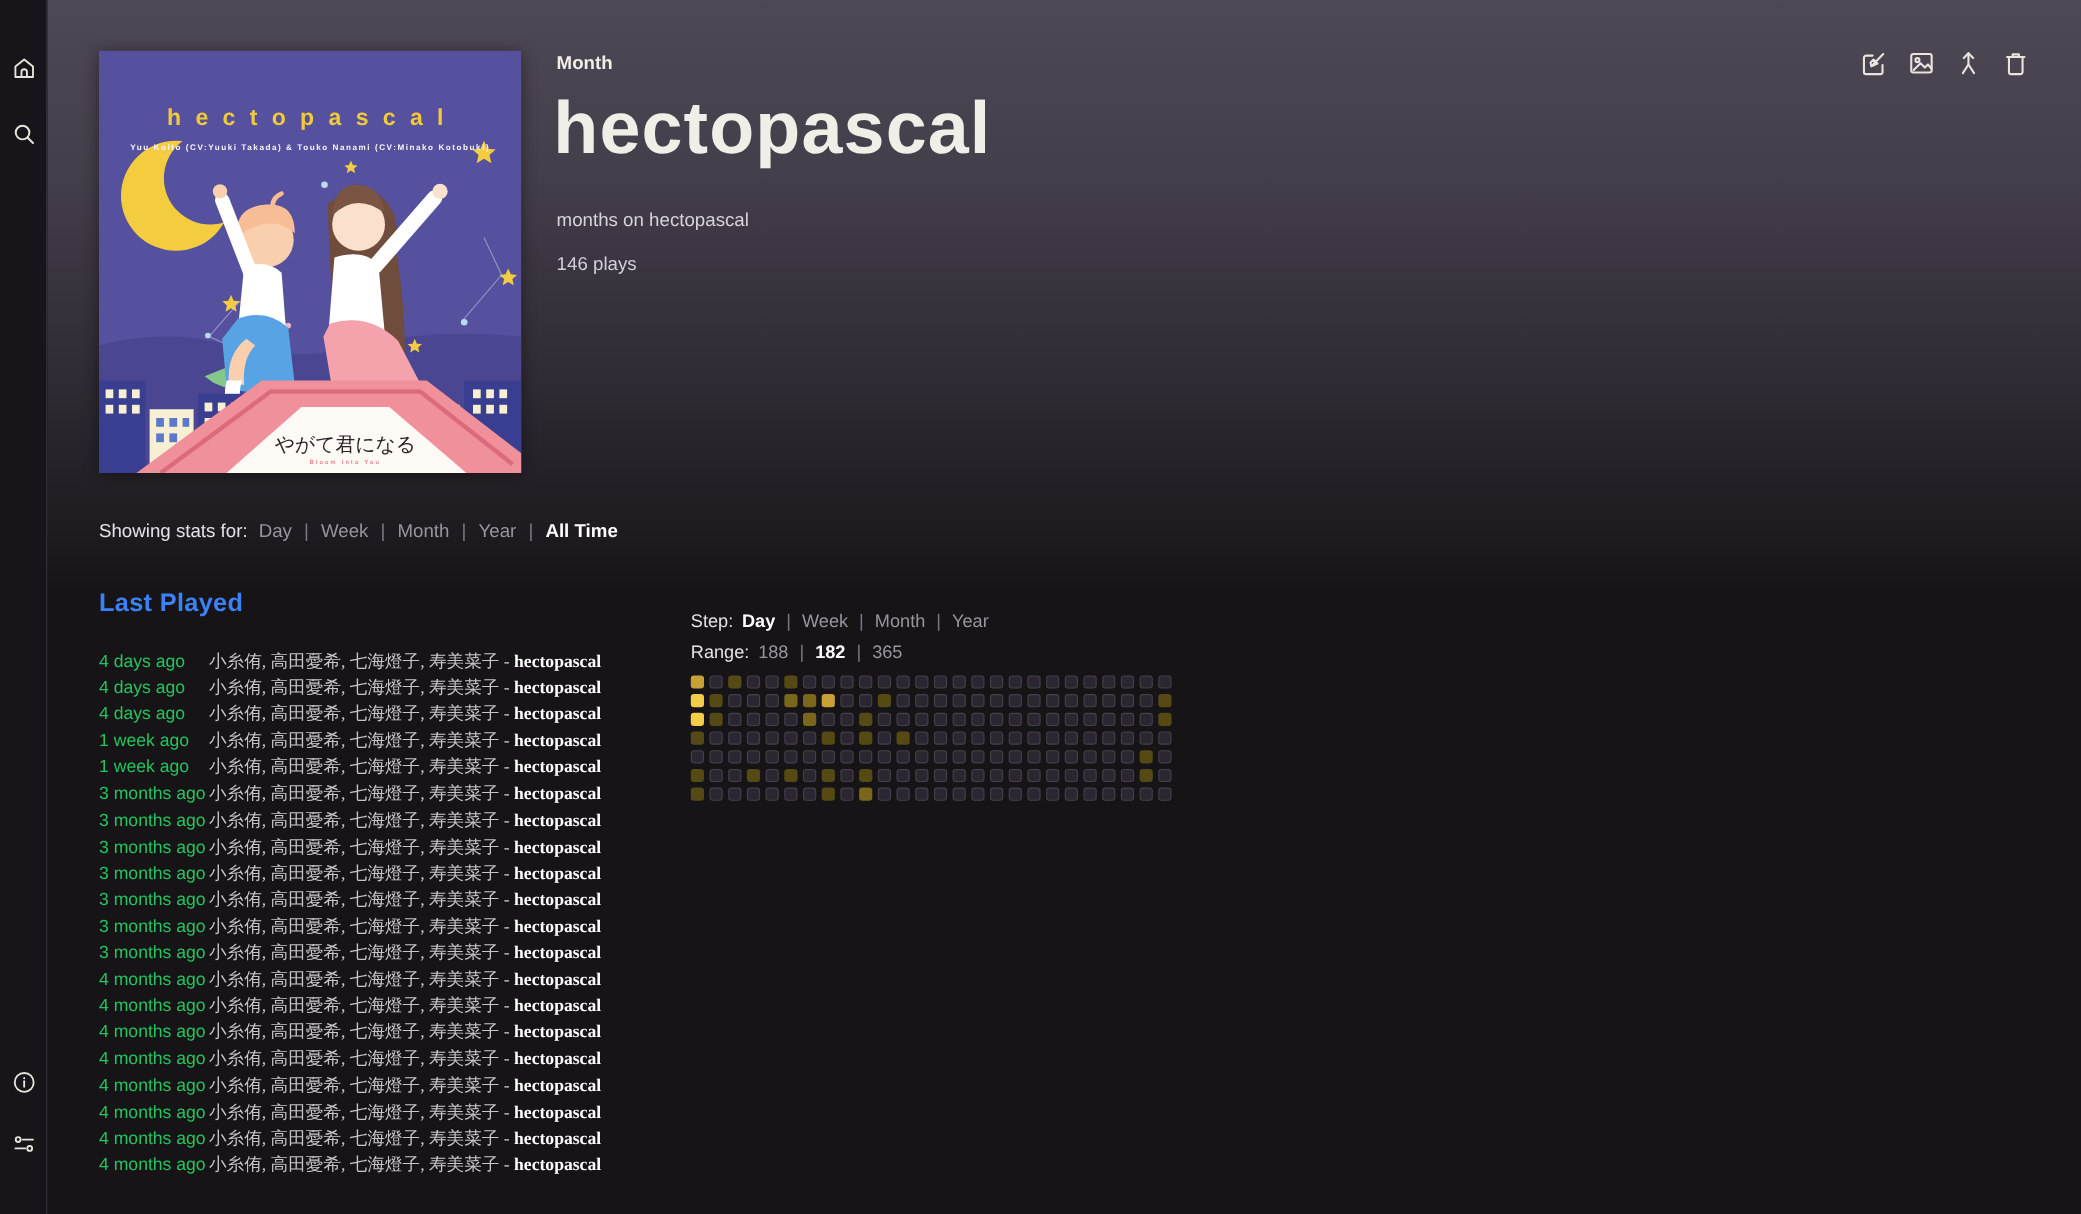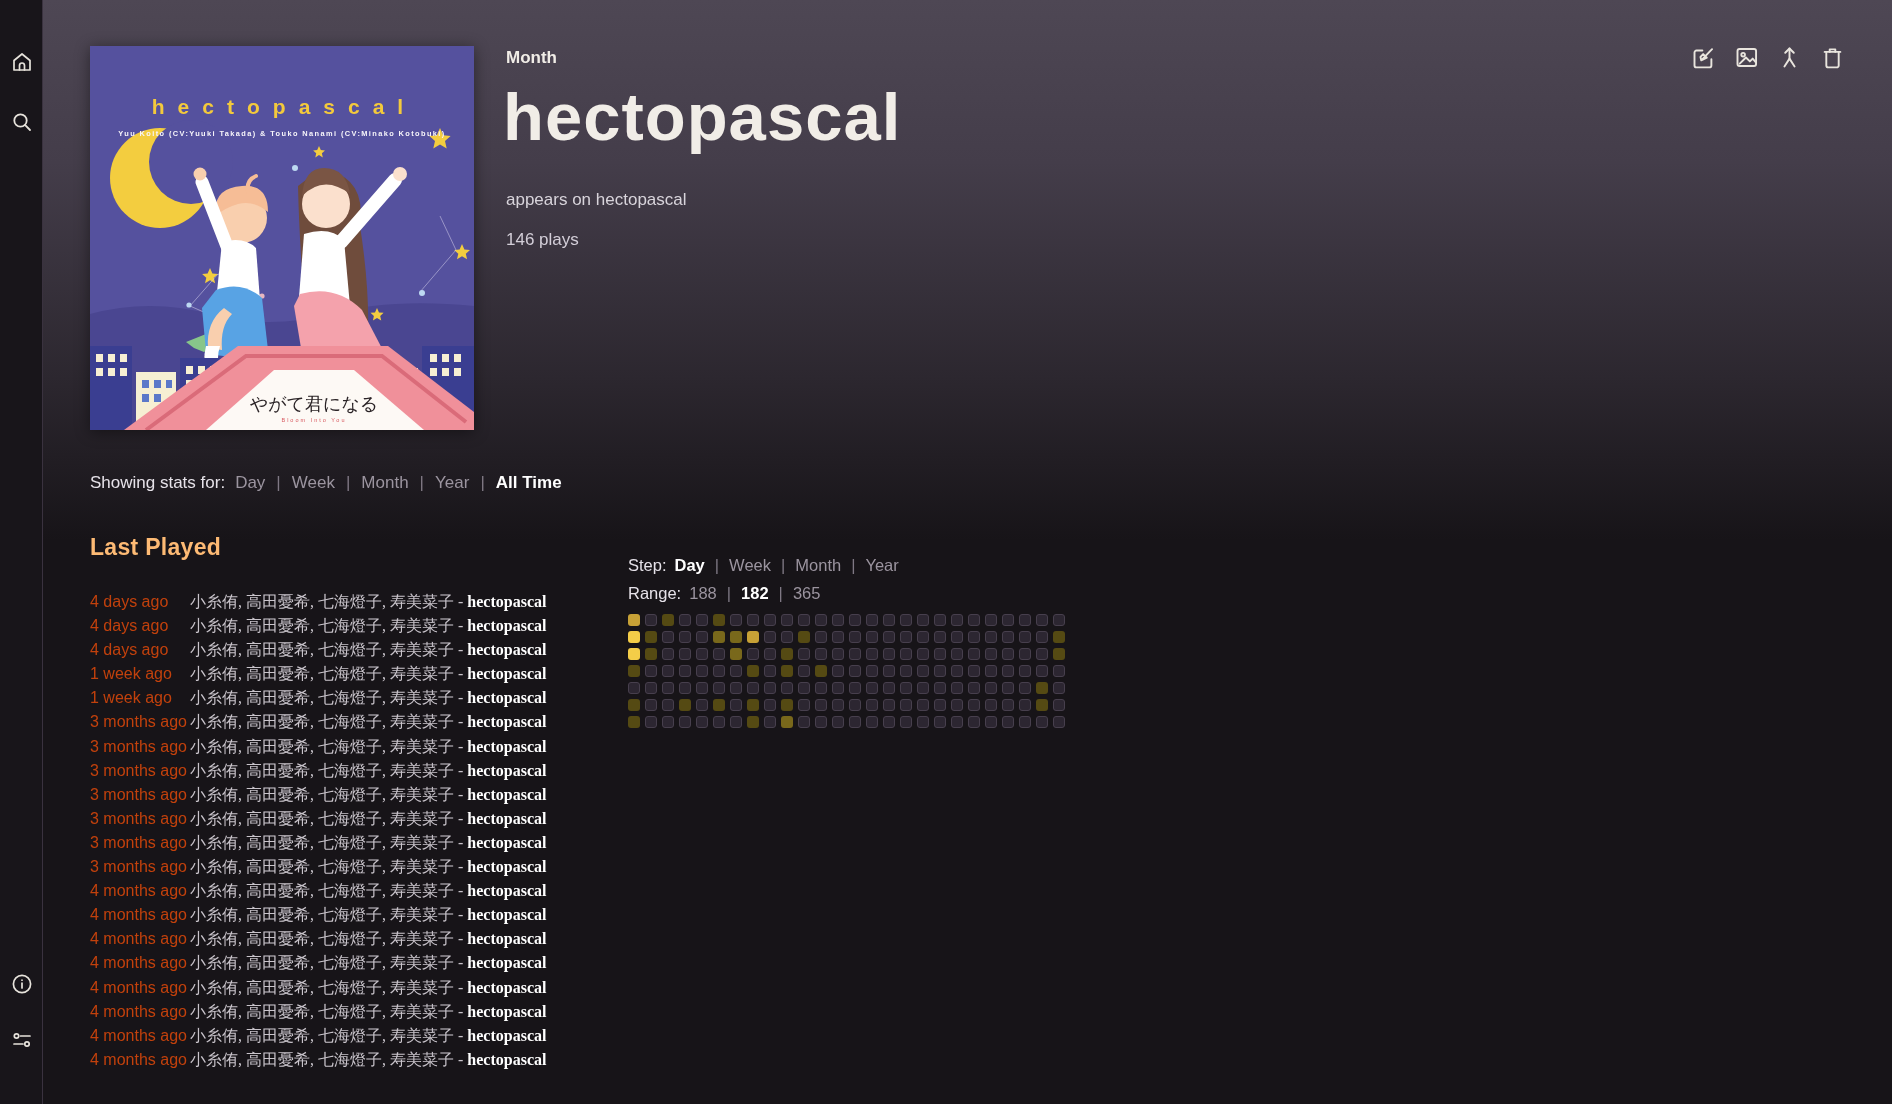--- a/index.html
+++ b/index.html
@@ -33,25 +33,25 @@
   .cover { position:absolute; left:90px; top:46px; width:384px; height:384px; box-shadow:0 2px 14px rgba(0,0,0,.45); }
 
   
   .stats-bar { position:absolute; left:90px; top:473px; font-size:17px; color:#e6e2e9; }
   .stats-bar .lbl { margin-right:10px;text-align:center; }
   .opt { color:#9b949f; cursor:pointer; }
   .opt.sel { color:#ffffff; font-weight:600; }
   .sep { color:#7f7884; margin:0 11px; }
 
   
-  .col-heading { font-size:23px; font-weight:700; color:#fdba74; letter-spacing:.3px; }
+  .col-heading { font-size:23px; font-weight:700; color:#3b82f6; letter-spacing:.3px; }
   .last-played { position:absolute; left:90px; top:534px; width:500px; }
   .lp-rows { margin-top:29px; }
   .lp-row { display:flex; height:24.1px; align-items:baseline; font-size:16px; line-height:24px; }
-  .lp-time { flex:0 0 100px; color:#c2410c; }
+  .lp-time { flex:0 0 100px; color:#22c55e; }
   .lp-text { color:#c9c4cb; white-space:nowrap;font-family:Liberation Serif, serif; }
   .lp-text .trk { color:#ffffff; font-weight:700; cursor:pointer; }
   .lp-text .art { cursor:pointer; }
 
   .activity { position:absolute; left:628px; top:534px; }
   .act-line { font-size:16.5px; color:#e6e2e9; margin-top:9px; }
   .act-line:first-of-type { margin-top:22px; }
   .act-line .lbl { margin-right:8px; }
   .act-line .opt.sel { font-weight:600; }
   .act-line .sep { margin:0 10px; }
@@ -196,21 +196,21 @@
     <text x="224" y="364" text-anchor="middle" font-size="18" fill="#2a2326">やがて君になる</text>
     <text x="224" y="376" text-anchor="middle" font-size="5.5" letter-spacing="2" fill="#d85a60">Bloom Into You</text>
 
     <text x="194" y="68" text-anchor="middle" font-size="21" font-weight="bold" letter-spacing="13" fill="#f3c93c">hectopascal</text>
     <text x="192" y="90" text-anchor="middle" font-size="7.4" font-weight="bold" letter-spacing="1.4" fill="#f7f5fa">Yuu Koito (CV:Yuuki Takada) &amp; Touko Nanami (CV:Minako Kotobuki)</text>
   </svg>
 
   <div class="entity-label">Month</div>
   <h1 class="page-title">hectopascal</h1>
   <div class="appears">
-    <span>appears on </span><span class="alink">hectopascal</span>
+    <span>months on </span><span class="alink">hectopascal</span>
   </div>
   <div class="plays">146 plays</div>
 
   <div class="actions">
     <span class="action-btn">
       <svg viewBox="0 0 24 24" fill="none" stroke="currentColor" stroke-width="1.7" stroke-linecap="round" stroke-linejoin="round">
         <path d="M19 13.5 V19 a1.8 1.8 0 0 1 -1.8 1.8 H5.8 A1.8 1.8 0 0 1 4 19 V7.6 A1.8 1.8 0 0 1 5.8 5.8 H11"></path>
         <path d="M10 14.5 L19.6 4.6 M10 14.5 l-.7-3 2.4-2.5 3.2 3.2 Z"></path>
       </svg>
     </span>

